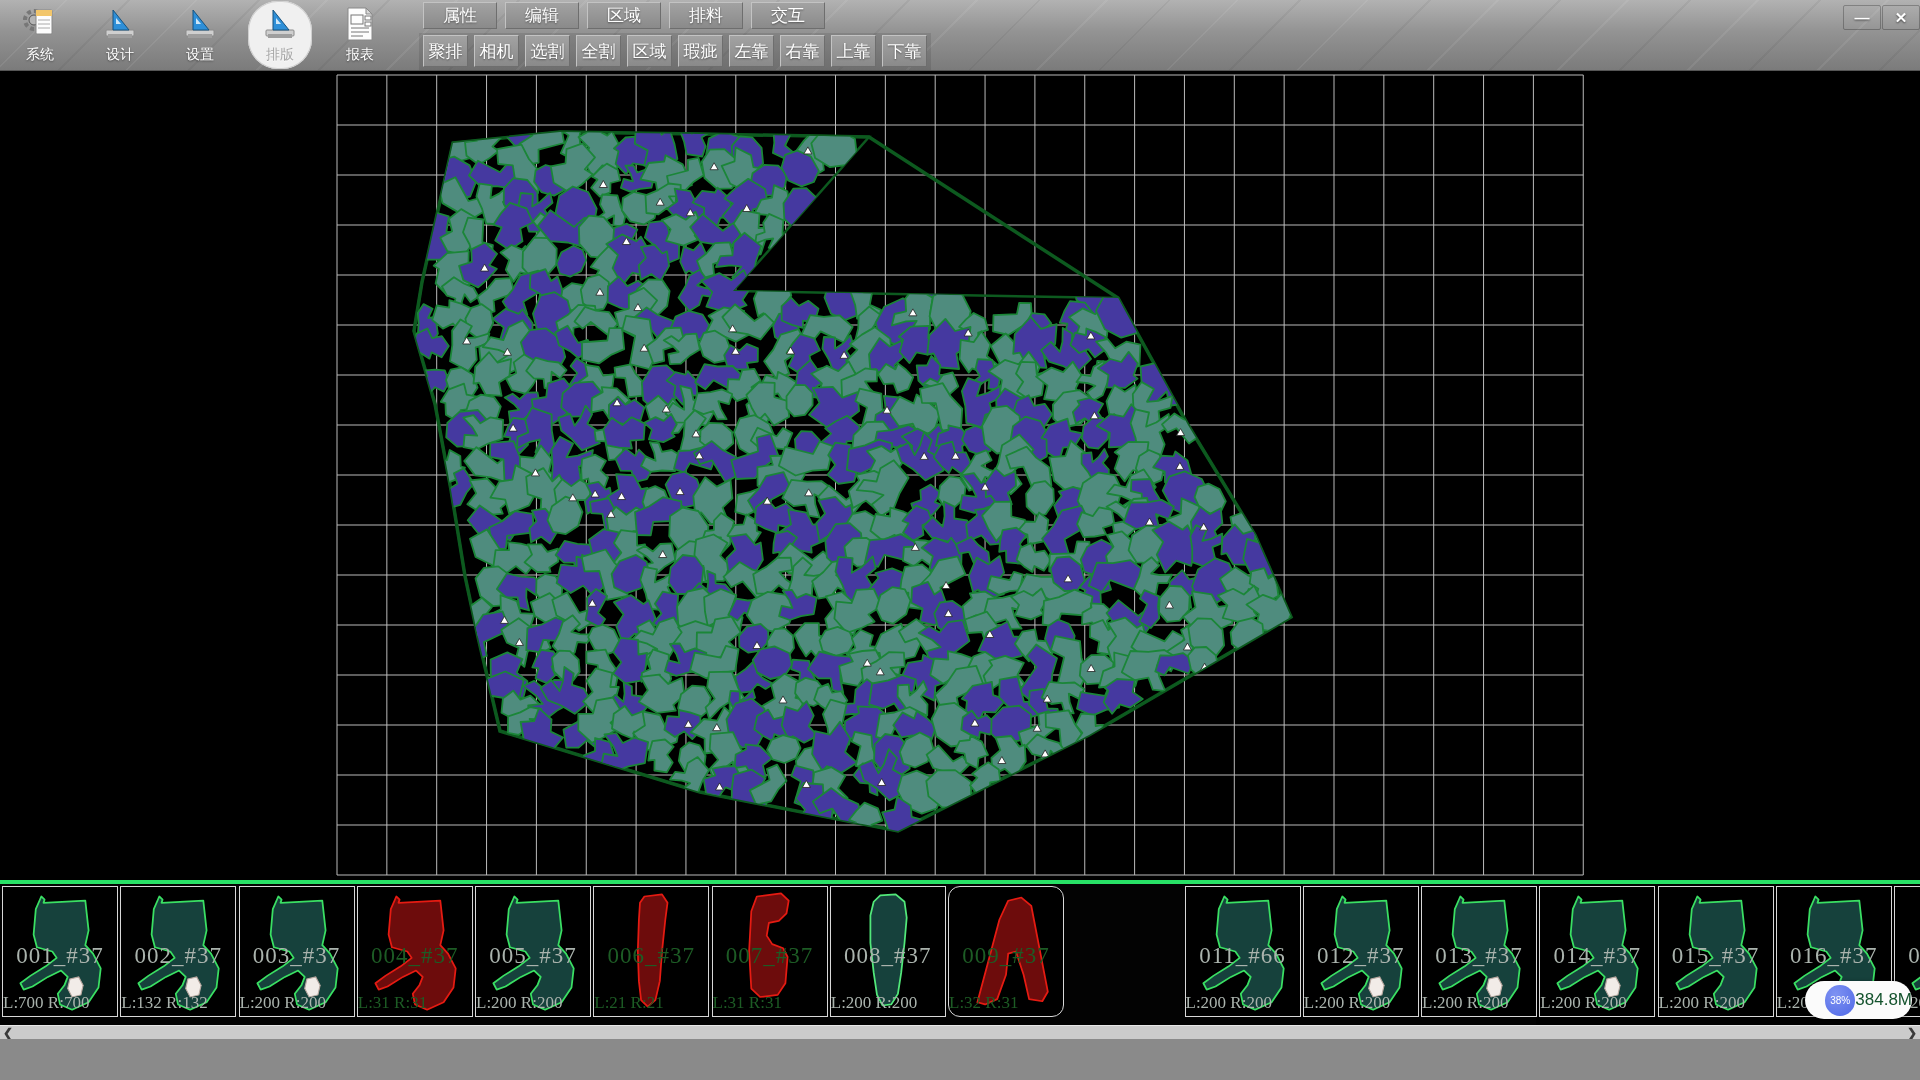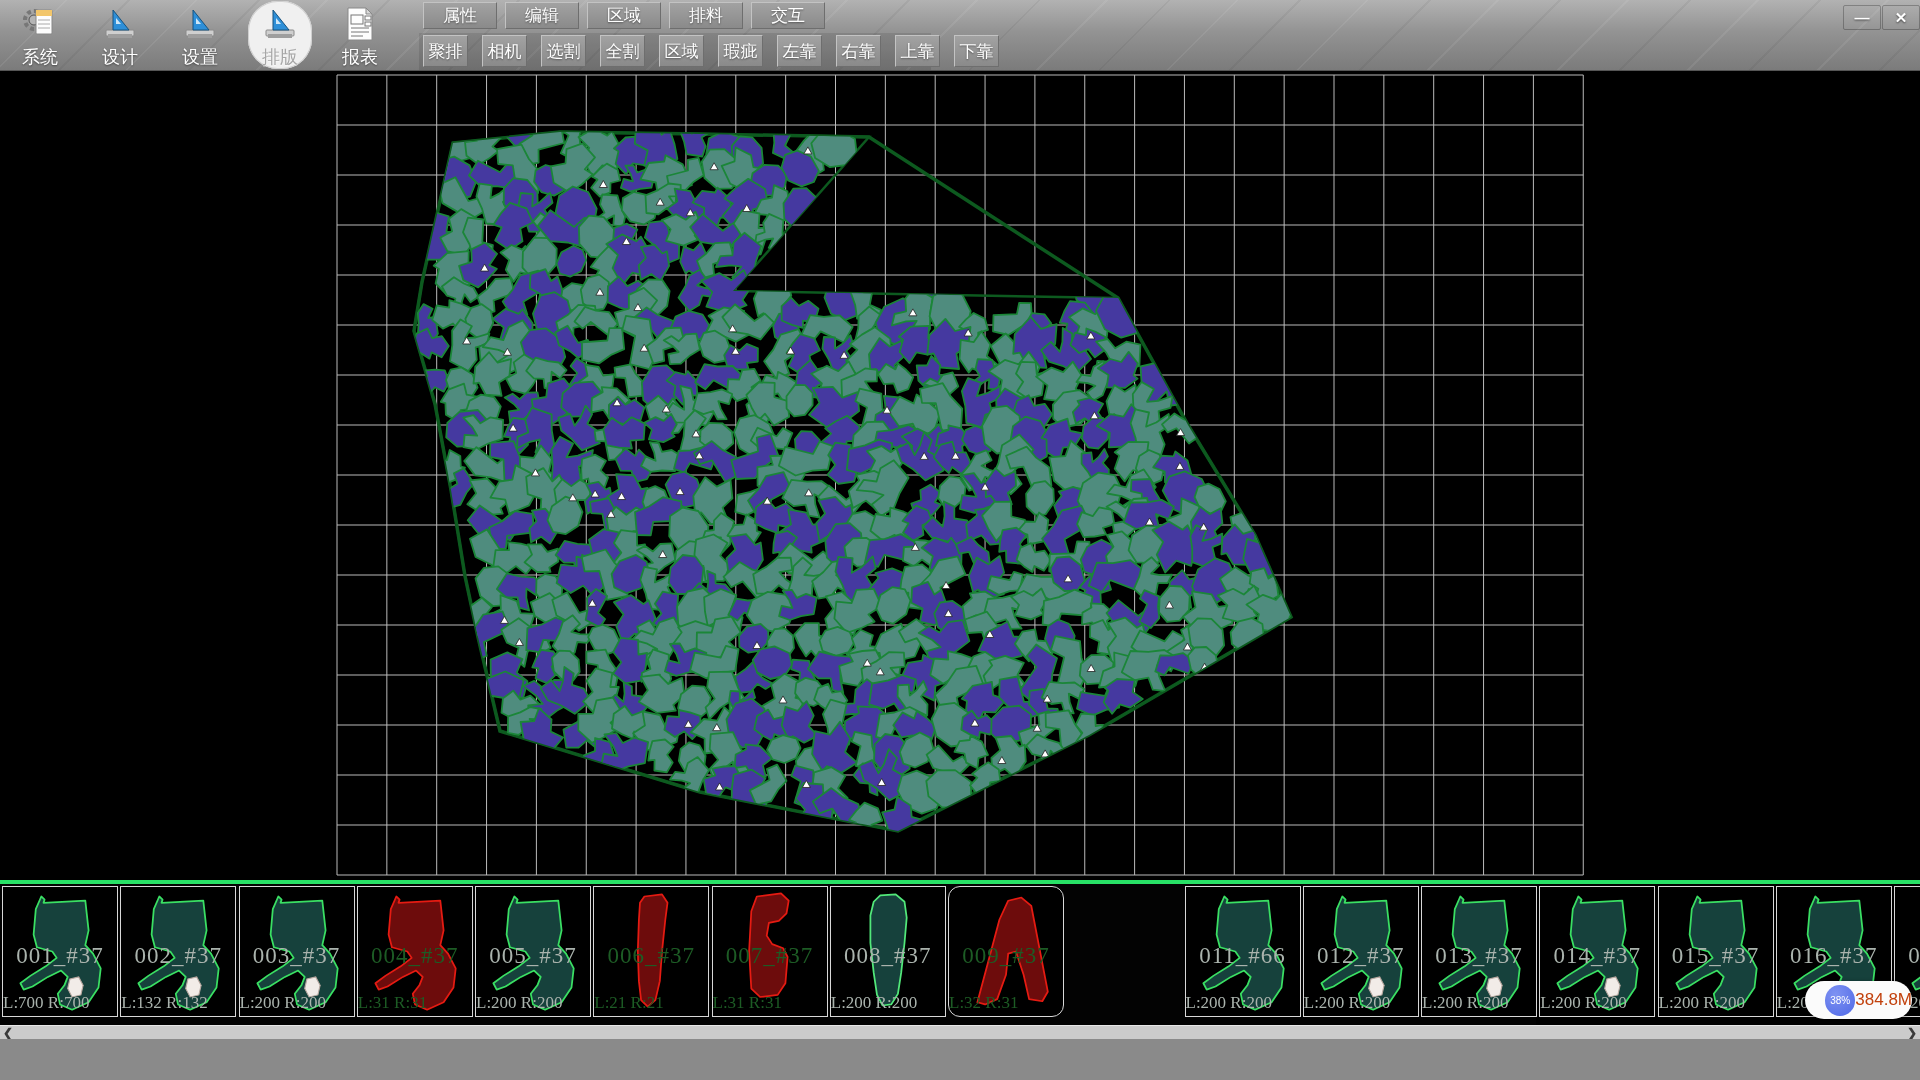--- a/index.html
+++ b/index.html
@@ -9,27 +9,27 @@
   
   #toolbar{position:absolute;left:0;top:0;width:1920px;height:70px;
     background:linear-gradient(180deg,#b2b2b2 0%,#939393 45%,#7b7b7b 100%);
     border-bottom:1px solid #555;}
   #toolbar .streaks{position:absolute;inset:0;
     background:repeating-linear-gradient(135deg,transparent 0 46px,rgba(255,255,255,.07) 46px 48px,transparent 48px 90px,rgba(0,0,0,.05) 90px 92px);}
   .bigbtns{position:absolute;left:8px;top:1px;height:68px;display:flex;gap:16px;}
   .bigbtn{width:64px;height:68px;display:flex;flex-direction:column;align-items:center;
     justify-content:flex-start;padding-top:2px;box-sizing:border-box;cursor:pointer;}
   .bigbtn .bicon{width:42px;height:42px;display:flex;align-items:center;justify-content:center;}
-  .bigbtn .blabel{font-size:18px;color:#fff;text-shadow:0 1px 2px rgba(0,0,0,.45);margin-top:1px;}
+  .bigbtn .blabel{font-size:14px;color:#fff;text-shadow:0 1px 2px rgba(0,0,0,.45);margin-top:1px;}
   .bigbtn.active{background:#f0f0f0;box-shadow:inset 0 0 0 1px #cfcfcf;border-radius:30px;}
   .bigbtn.active .blabel{color:#a6a6a6;text-shadow:0 1px 1px rgba(255,255,255,.8);}
   .row2strip{position:absolute;left:419px;top:33px;width:512px;height:37px;background:rgba(0,0,0,.10);}
   .menurow1{position:absolute;left:423px;top:2px;display:flex;gap:8px;}
   .menurow1 .mbtn{width:74px;height:27px;}
-  .menurow2{position:absolute;left:423px;top:35px;display:flex;gap:14px;}
+  .menurow2{position:absolute;left:423px;top:35px;display:flex;gap:6px;}
   .menurow2 .mbtn{width:45px;height:32px;}
   .mbtn{display:flex;align-items:center;justify-content:center;box-sizing:border-box;
     color:#fff;font-size:17px;text-shadow:0 1px 2px rgba(0,0,0,.45);cursor:pointer;
     background:linear-gradient(180deg,#a2a2a2,#8a8a8a);
     border:1px solid #6e6e6e;border-top-color:#c3c3c3;border-left-color:#c3c3c3;}
   .winbtn{position:absolute;top:5px;width:36px;height:23px;display:flex;align-items:center;
     justify-content:center;color:#fff;font-size:15px;font-weight:bold;cursor:pointer;
     text-shadow:0 1px 2px rgba(0,0,0,.6);border:1px solid rgba(0,0,0,.25);border-radius:2px;}
   #minbtn{left:1843px;} #closebtn{left:1882px;}
 
@@ -58,21 +58,21 @@
     justify-content:center;color:#3a3a3a;font-size:12px;font-weight:bold;cursor:pointer;}
   #scrleft{left:0;} #scrright{right:0;}
   #bottombar{position:absolute;left:0;top:1039px;width:1920px;height:41px;background:#8a8a8a;}
 
   
   #pill{position:absolute;left:1805px;top:981px;width:107px;height:38px;background:#fbfbfb;
     border-radius:19px;display:flex;align-items:center;box-shadow:0 1px 4px rgba(0,0,0,.4);z-index:5;}
   #pillcircle{width:31px;height:31px;border-radius:50%;margin-left:20px;
     background:radial-gradient(circle at 35% 30%,#7e92f2,#4f68e6);display:flex;align-items:center;
     justify-content:center;color:#fff;font-size:10px;}
-  #pillmem{flex:1;text-align:center;color:#c2410c;font-size:17px;}
+  #pillmem{flex:1;text-align:center;color:#14532d;font-size:17px;}
 </style>
 </head>
 <body>
 
 <div id="app">
 
   <div id="toolbar">
     <div class="streaks"></div>
     <div class="row2strip"></div>
     <div class="bigbtns" id="bigbtns">

